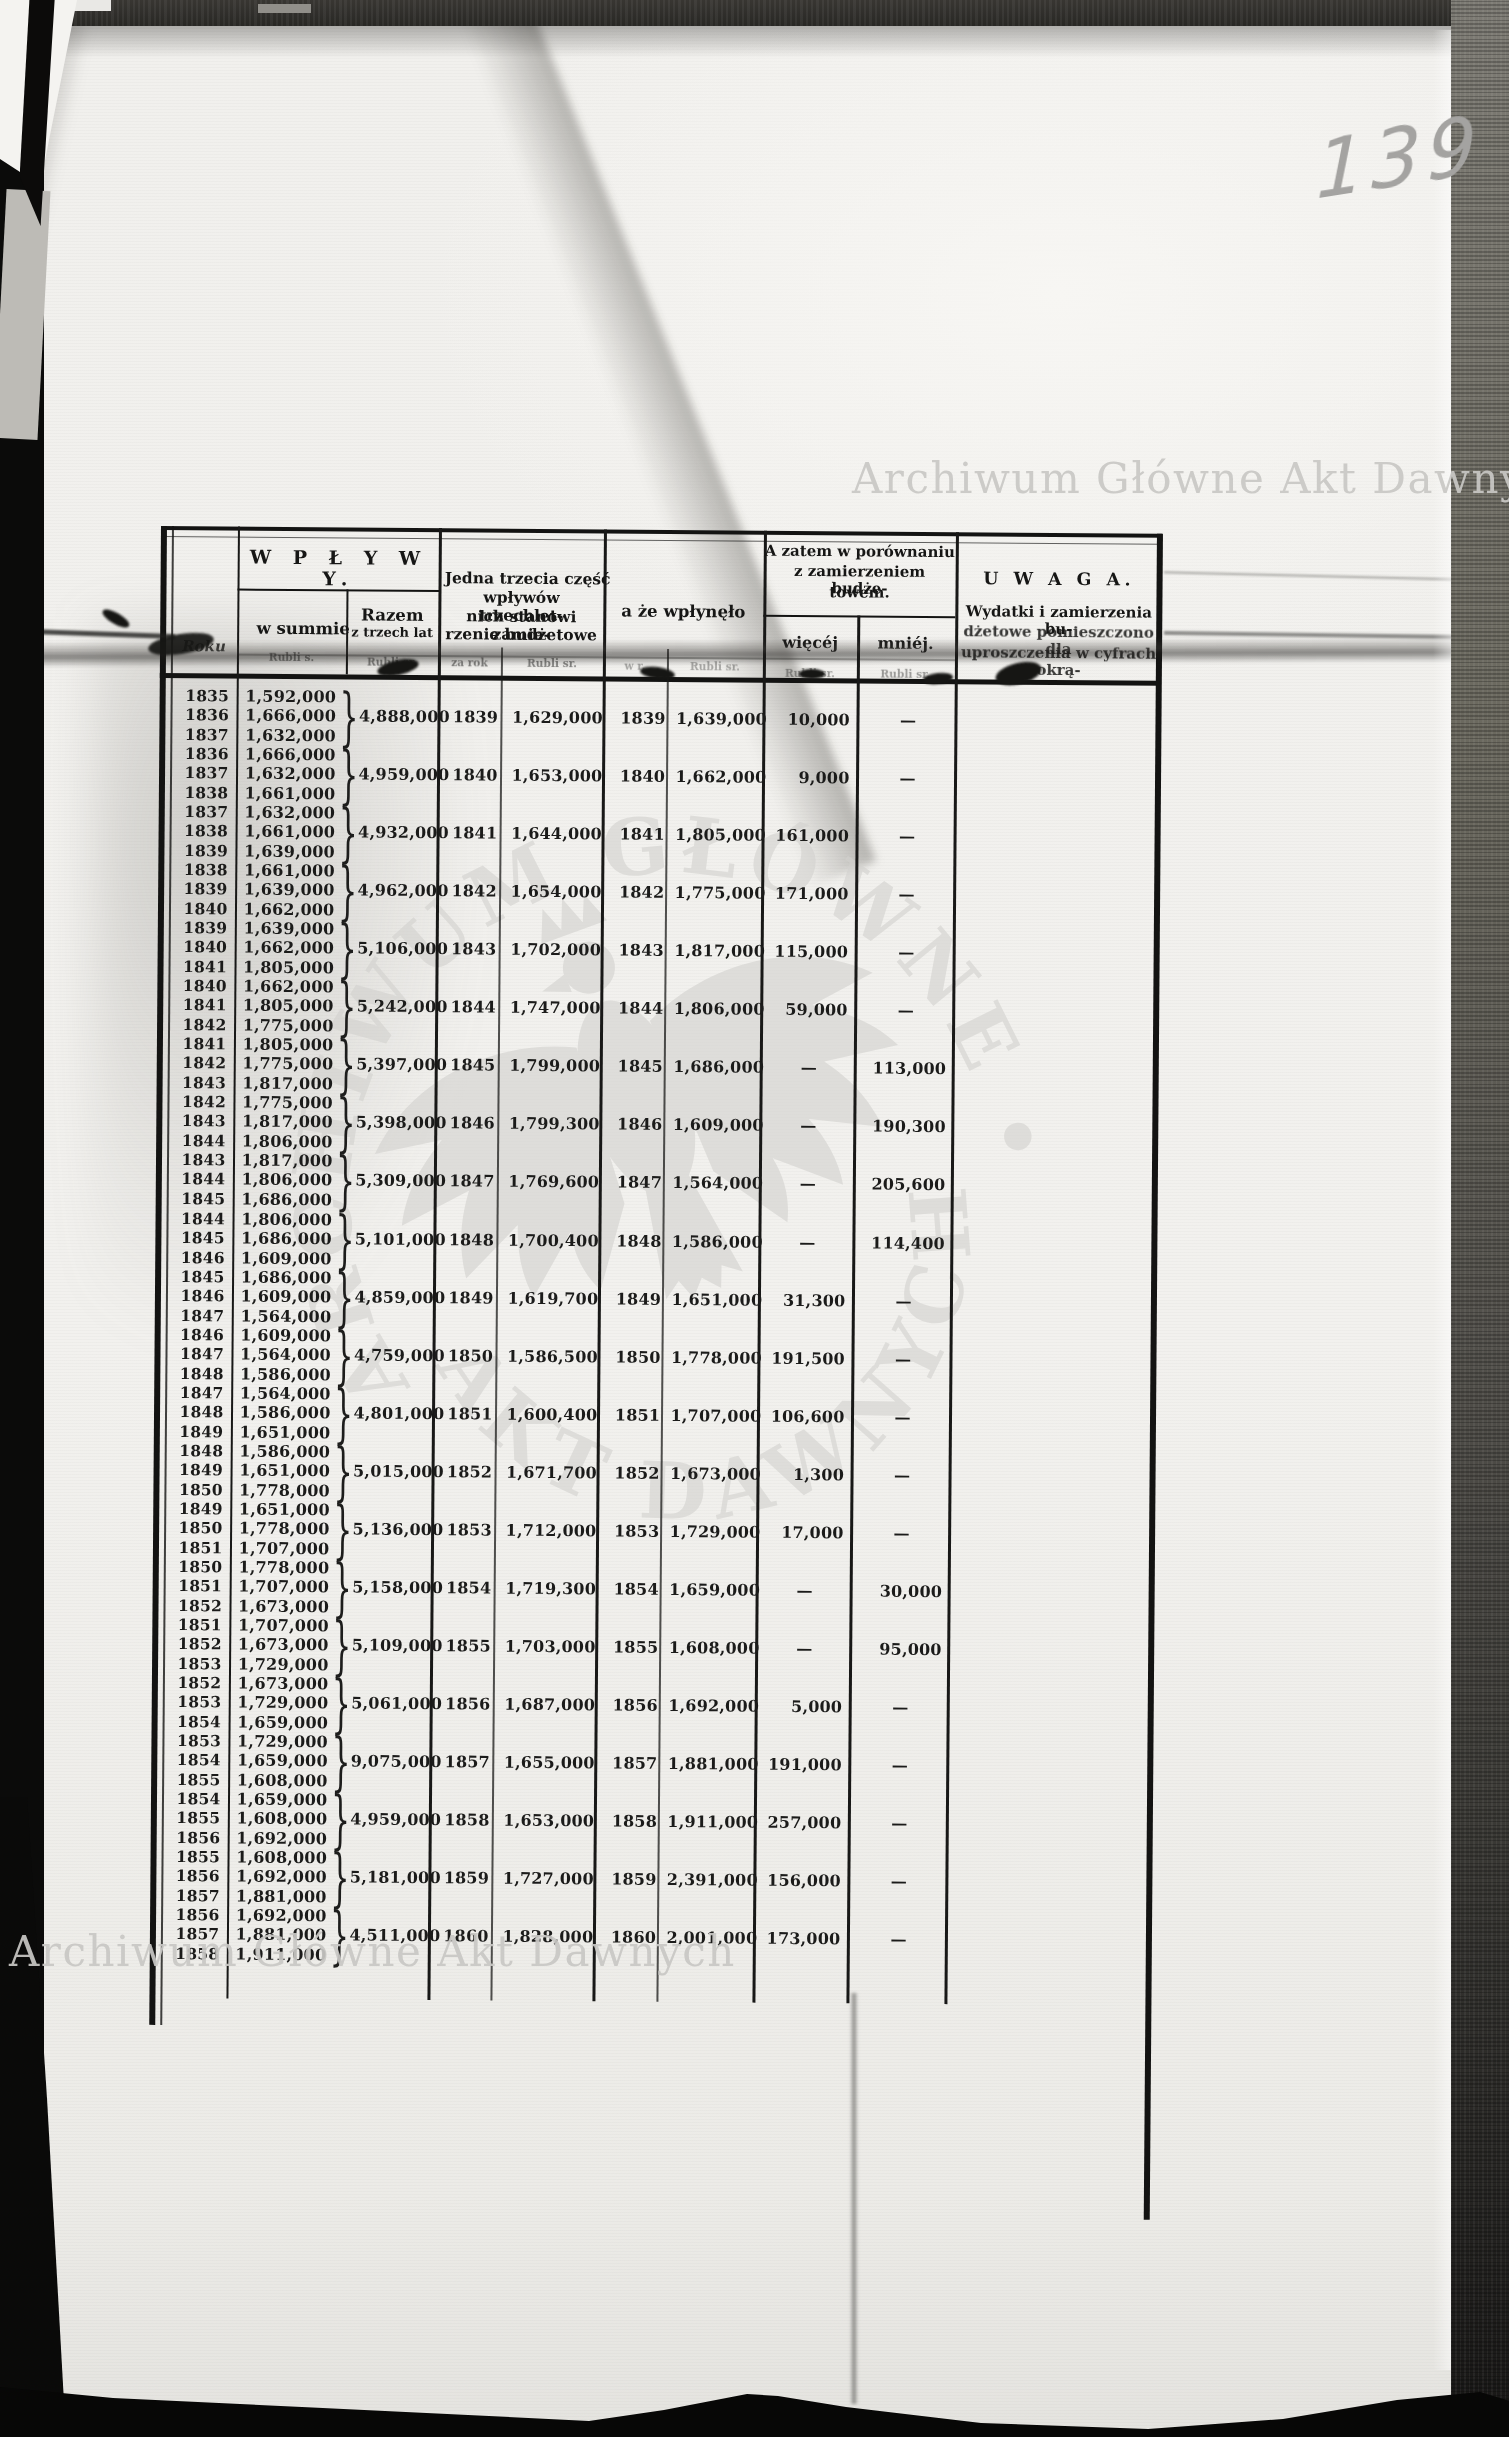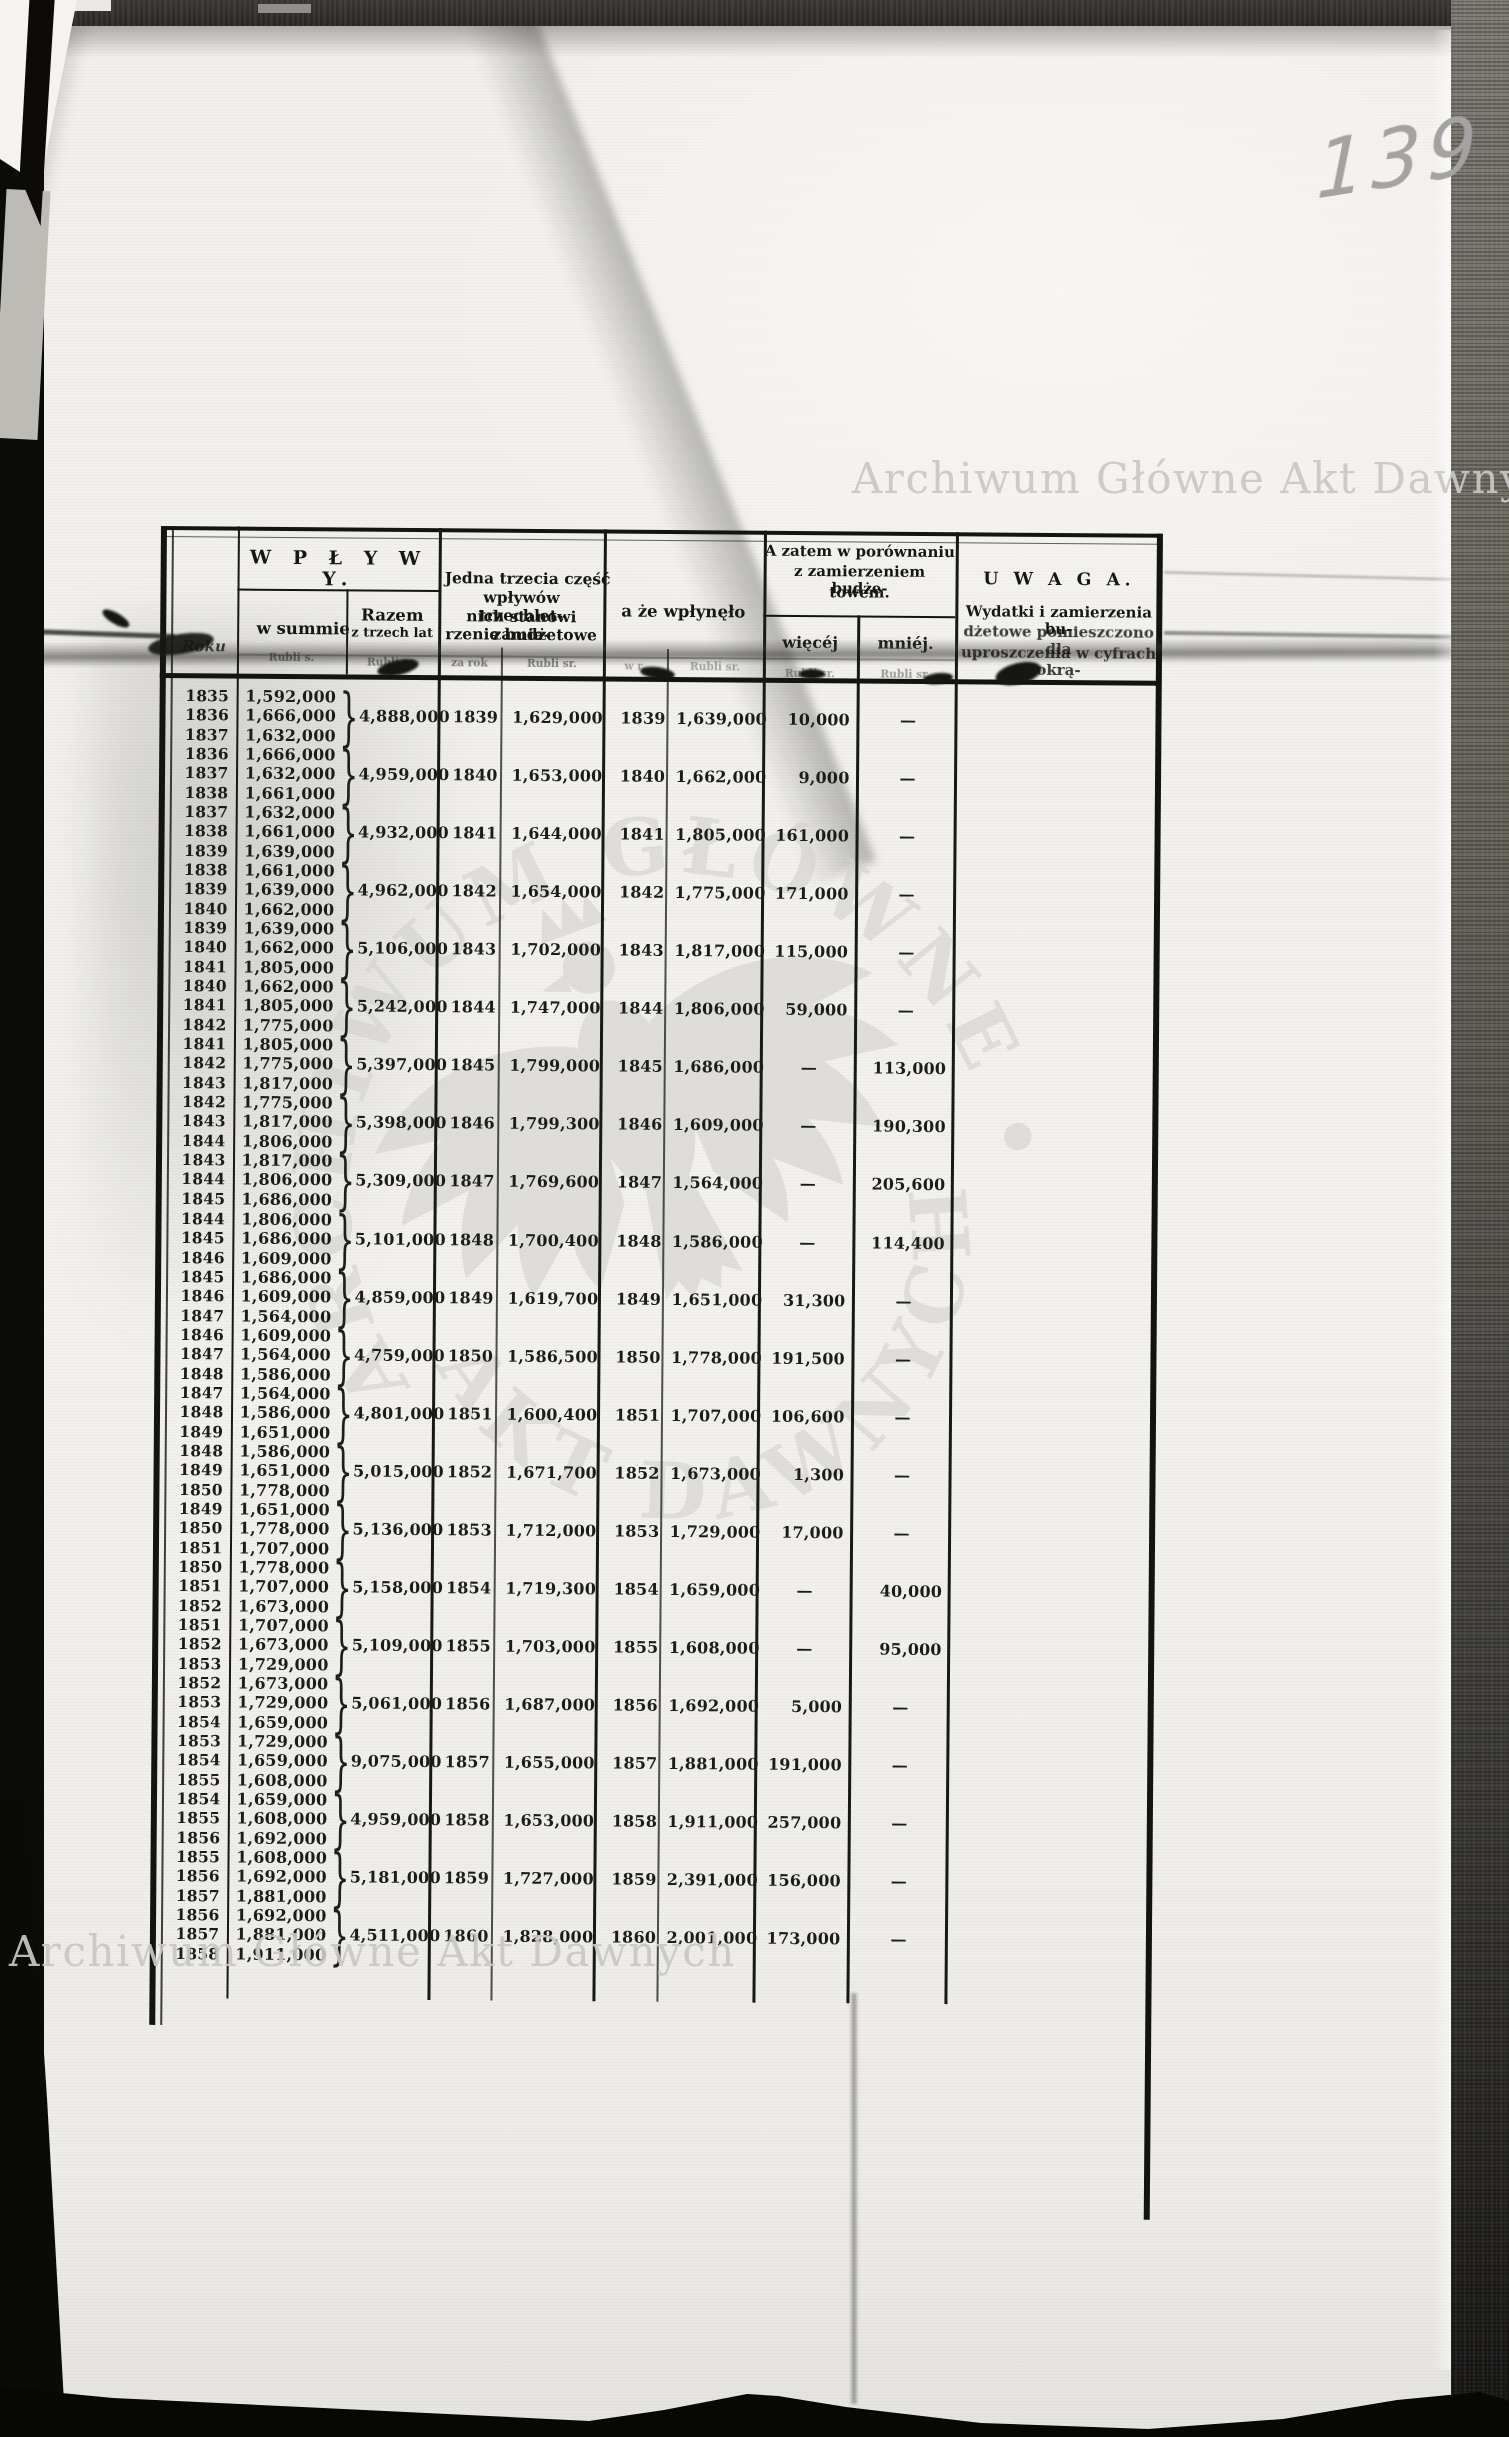--- a/index.html
+++ b/index.html
@@ -437,21 +437,21 @@
     <span class="gs l0">1,778,000</span>
     <span class="gs l1">1,707,000</span>
     <span class="gs l2">1,673,000</span>
     <span class="brace">}</span>
     <span class="mid razem">5,158,000</span>
     <span class="mid ty">1854</span>
     <span class="mid tv">1,719,300</span>
     <span class="mid ay">1854</span>
     <span class="mid av">1,659,000</span>
     <span class="mid wi dash">—</span>
-    <span class="mid mn">40,000</span>
+    <span class="mid mn">30,000</span>
   </div>
 
   <div class="grp" style="top: 929px;">
     <span class="gy l0">1851</span>
     <span class="gy l1">1852</span>
     <span class="gy l2">1853</span>
     <span class="gs l0">1,707,000</span>
     <span class="gs l1">1,673,000</span>
     <span class="gs l2">1,729,000</span>
     <span class="brace">}</span>

